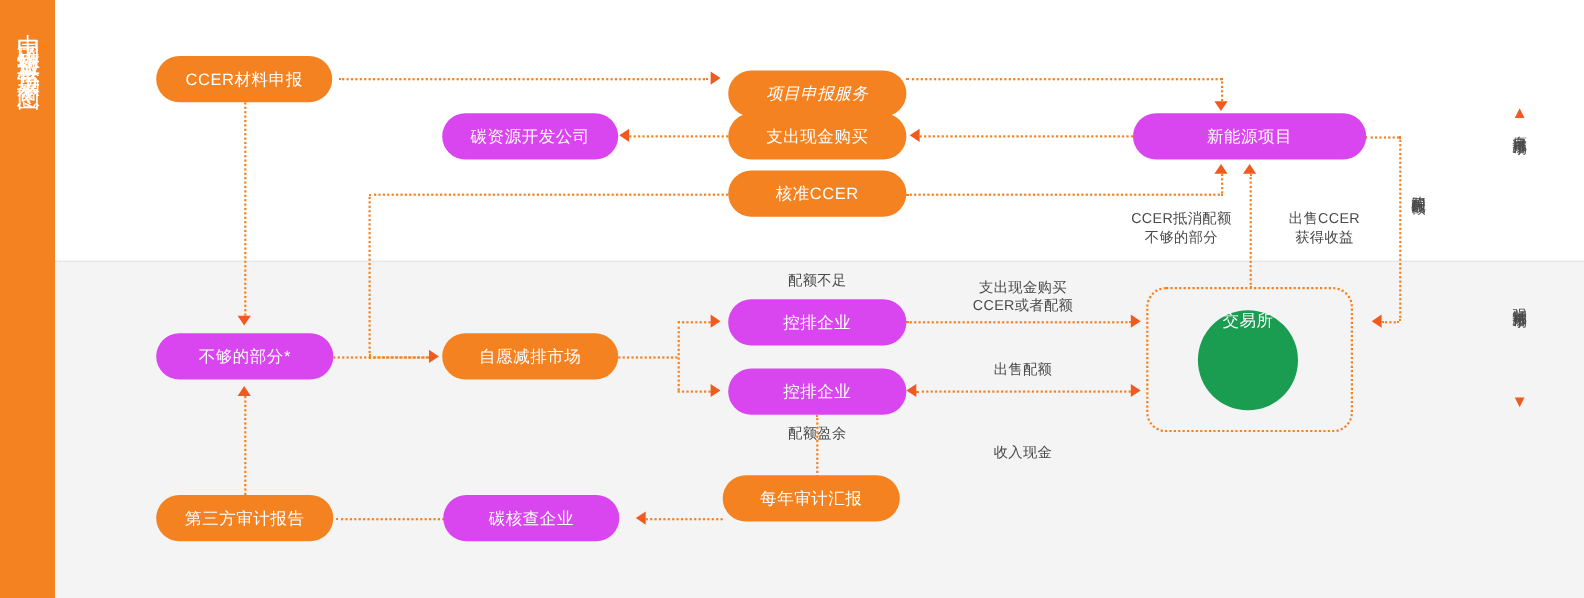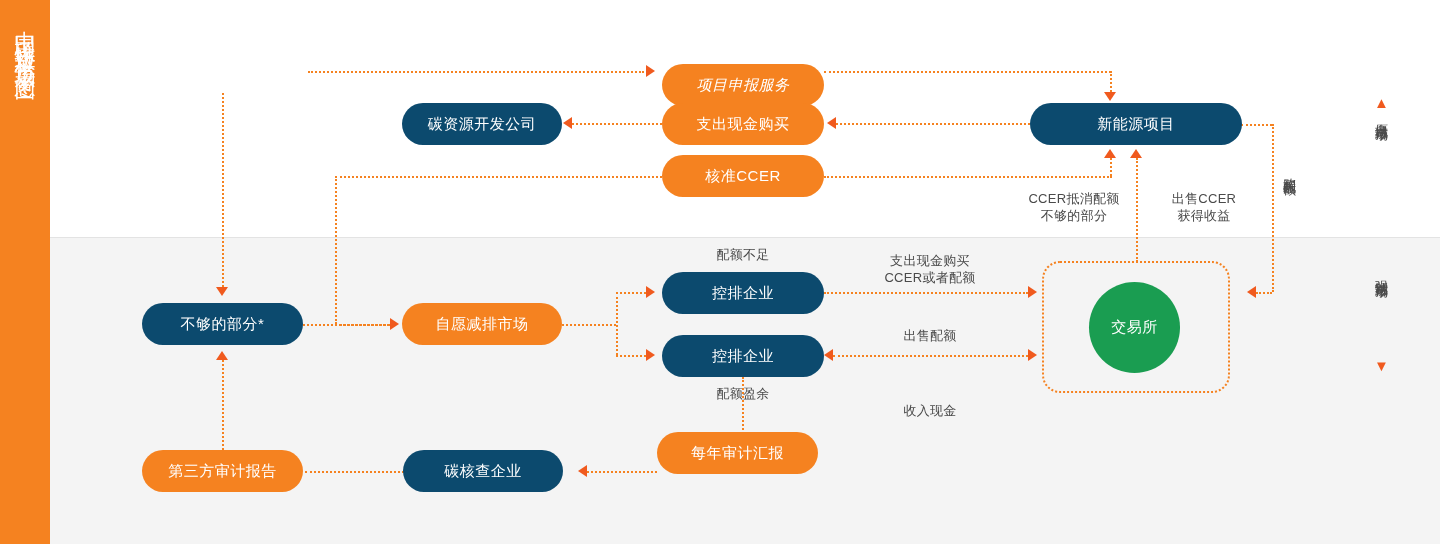--- a/index.html
+++ b/index.html
@@ -33,26 +33,26 @@
     line-height: 50px; text-align: left; white-space: nowrap;
   }
 
   
   .pill {
     position: absolute; display: flex; align-items: center; justify-content: center;
     border-radius: 21px; color: #ffffff; font-size: 15px; white-space: nowrap;
     letter-spacing: .5px;
   }
   .pill.orange { background: #f58220; }
-  .pill.green  { background: #0c4a6e; }
+  .pill.green  { background: #d946ef; }
 
   .circle {
     position: absolute; border-radius: 50%;
     background: #1a9d51; color: #fff; font-size: 15px;
-    display: flex; align-items: center; justify-content: center; letter-spacing: .5px;
+    display: flex; align-items: flex-start; justify-content: center; letter-spacing: .5px;
   }
   .dashbox {
     position: absolute; border: 2px dotted #f58220; border-radius: 18px;
     background: transparent;
   }
 
   
   .lbl {
     position: absolute; color: #4a4a4a; font-size: 13px; line-height: 17px;
     text-align: center; white-space: pre; letter-spacing: .3px;
@@ -145,20 +145,23 @@
   <div class="v" style="left:742px; top:377px; height:73px;"></div>
 
   <div class="h" style="left:587px; top:471px; width:70px;"></div>
   <div class="arrow left" style="left:578px; top:465px;"></div>
 
   <div class="h" style="left:305px; top:471px; width:99px;"></div>
 
   <div class="v" style="left:222px; top:360px; height:90px;"></div>
   <div class="arrow up" style="left:216px; top:351px;"></div>
 
+  <div class="pill orange" style="left:142px; top:51px; width:160px; height:42px;">
+    <span>CCER材料申报</span>
+  </div>
 
   <div class="pill green" style="left:402px; top:103px; width:160px; height:42px;">
     <span>碳资源开发公司</span>
   </div>
 
   <div class="pill orange" style="left:662px; top:64px; width:162px; height:42px;font-style:italic;">
     <span>项目申报服务</span>
   </div>
 
   <div class="pill orange" style="left:662px; top:103px; width:162px; height:42px;">

